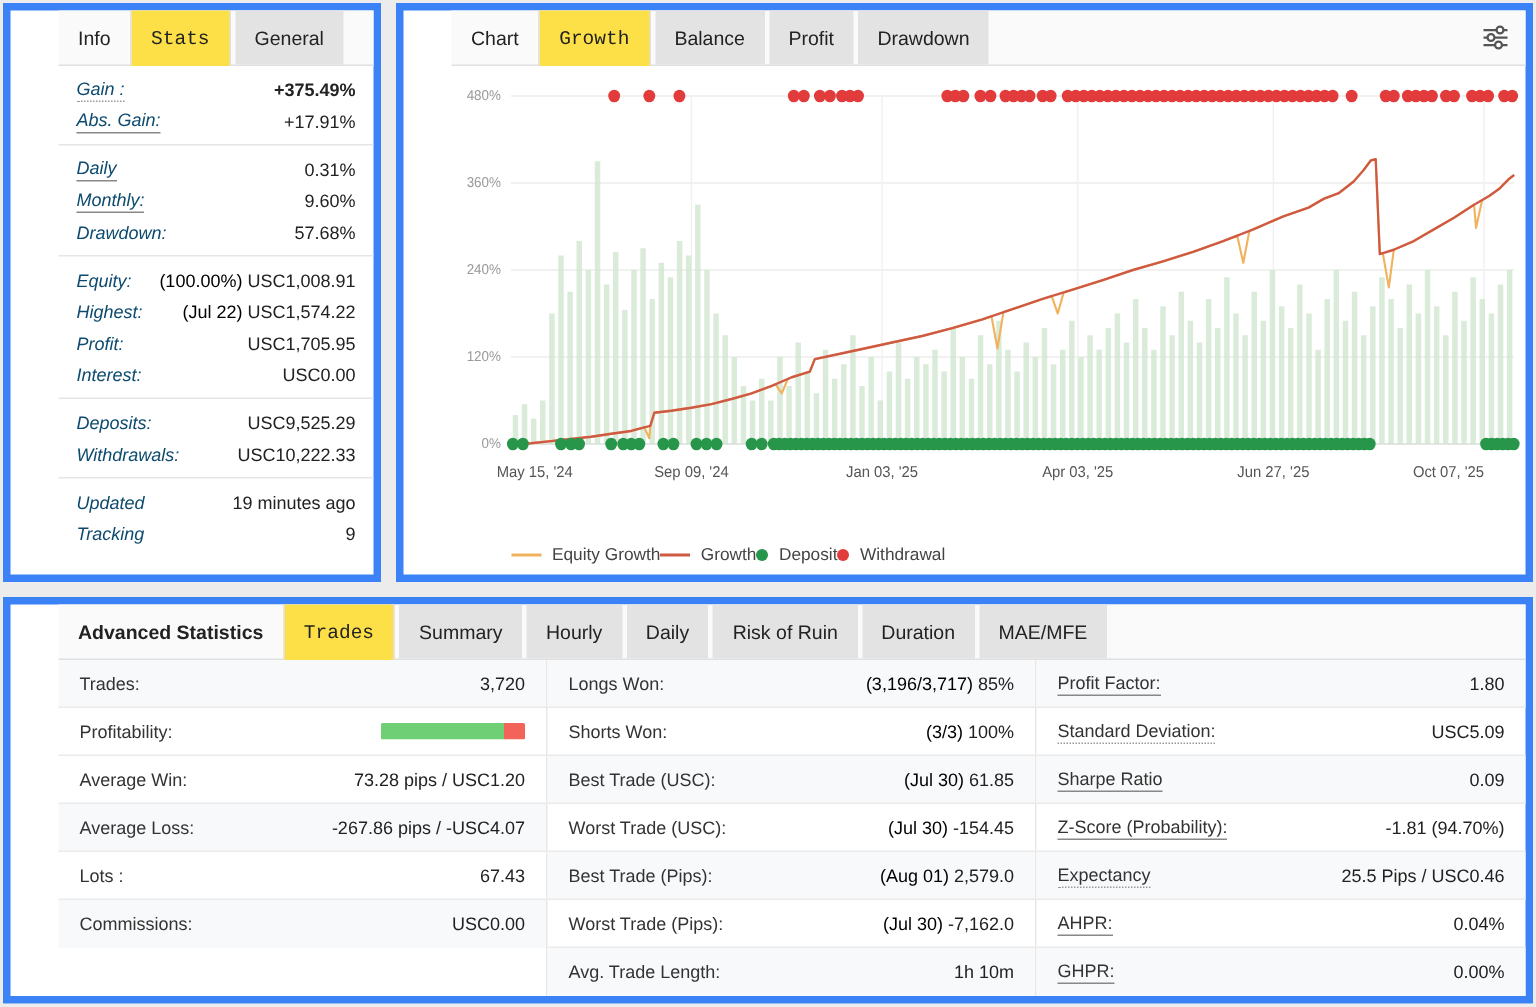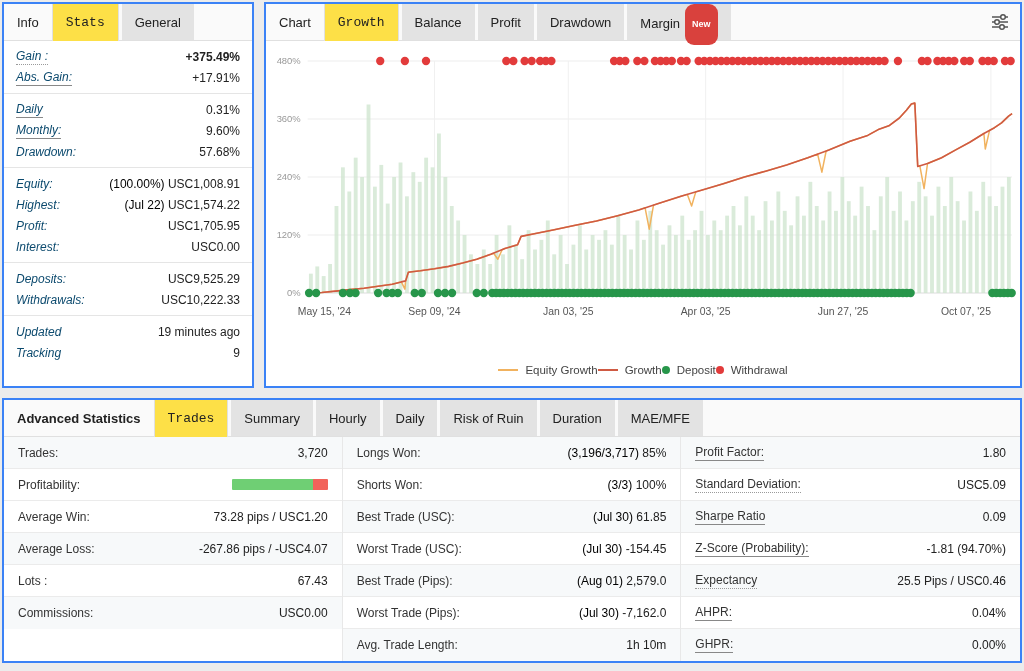--- a/index.html
+++ b/index.html
@@ -1,18 +1,18 @@
 <!DOCTYPE html>
 <html><head>
 <meta charset="utf-8">
 <style>
   * { box-sizing: border-box; }
   body { margin:0; background:#ececec; font-family:"Liberation Sans", sans-serif; color:#333; width:1024px; }
   .top { display:flex; gap:10px; padding:2px 2px 0 2px; }
-  .panel { background:#fff; border:2px solid #3b82f6; }
+  .panel { background:#fff; border:5px solid #3b82f6;padding-left:32px; }
   .stats-panel { width:252px; height:386px; }
   .chart-panel { flex:1; height:386px; display:flex; flex-direction:column; }
   .bottom-panel { margin:10px 2px 2px 2px; }
 
   .tabbar { display:flex; height:37px; background:#fafafa; border-bottom:1px solid #e0e0e0; align-items:stretch; }
   .tab { font-size:13px; color:#222; padding:0 13px; line-height:37px; white-space:nowrap; cursor:pointer; }
   .tab.gray { background:#e3e3e3; margin-left:3px; }
   .tab.active { background:#fde047; border-left:1px solid #e0e0e0; border-right:1px solid #e0e0e0; margin-bottom:-1px;font-family:Liberation Mono, monospace; }
   .tab.label { font-weight:bold; }
   .badge { display:inline-block; background:#d9413d; color:#fff; font-size:9px; font-weight:bold; padding:2px 7px; border-radius:9px; margin-left:5px; vertical-align:1px; }
@@ -25,21 +25,21 @@
   .srow .val { color:#222; text-align:right; }
   .u-solid { border-bottom:1px solid #888; padding-bottom:1px; }
   .u-dotted { border-bottom:1px dotted #9a9a9a; padding-bottom:1px; }
   .v-green { color:#21a04d; }
   .v-green-bold { color:#21a04d; font-weight:bold; }
   .pre { color:#000000; }
   .divider { border-top:1px solid #e5e5e5; margin:5px 0; }
 
   .chart-wrap { flex:1; position:relative; }
   .chart-svg { display:block; width:100%; height:312px; }
-  .legend { display:flex; justify-content:center; align-items:center; height:34px; padding:0 40px; }
+  .legend { display:flex; justify-content:flex-start; align-items:center; height:34px; padding:0 40px; }
   .legend-item { display:flex; align-items:center; gap:7px; font-size:11.5px; color:#444; cursor:pointer; }
   .sw-line { width:20px; height:2px; }
   .sw-dot { width:8px; height:8px; border-radius:50%; }
 
   .stat-table { display:grid; grid-template-columns:1fr 1fr 1fr; }
   .tcol { border-right:1px solid #e8e8e8; }
   .tcol:last-child { border-right:none; }
   .cell { display:flex; justify-content:space-between; align-items:center; height:32px; padding:0 14px; border-bottom:1px solid #ebebeb; font-size:12px; }
   .tcol .cell:last-child { border-bottom:none; }
   .cell.odd { background:#f7f9fa; }
@@ -116,21 +116,20 @@
         </div>
       </div>
   </div>
   <div class="panel chart-panel">
     <div class="tabbar" id="chart-tabs">
         <div class="tab plain"><span>Chart</span></div>
         <div class="tab active"><span>Growth</span></div>
         <div class="tab gray"><span>Balance</span></div>
         <div class="tab gray"><span>Profit</span></div>
         <div class="tab gray"><span>Drawdown</span></div>
-        <div class="tab gray"><span>Margin</span><span class="badge">New</span></div>
         <div class="tab-spacer"></div>
         <div class="icon-btn">
           <svg width="20" height="20" viewBox="0 0 20 20">
             <g stroke="#555" stroke-width="1.5" fill="#fff">
               <line x1="2" y1="5" x2="18" y2="5"></line>
               <circle cx="13" cy="5" r="2.3"></circle>
               <line x1="2" y1="10" x2="18" y2="10"></line>
               <circle cx="7" cy="10" r="2.3"></circle>
               <line x1="2" y1="15" x2="18" y2="15"></line>
               <circle cx="12" cy="15" r="2.3"></circle>

